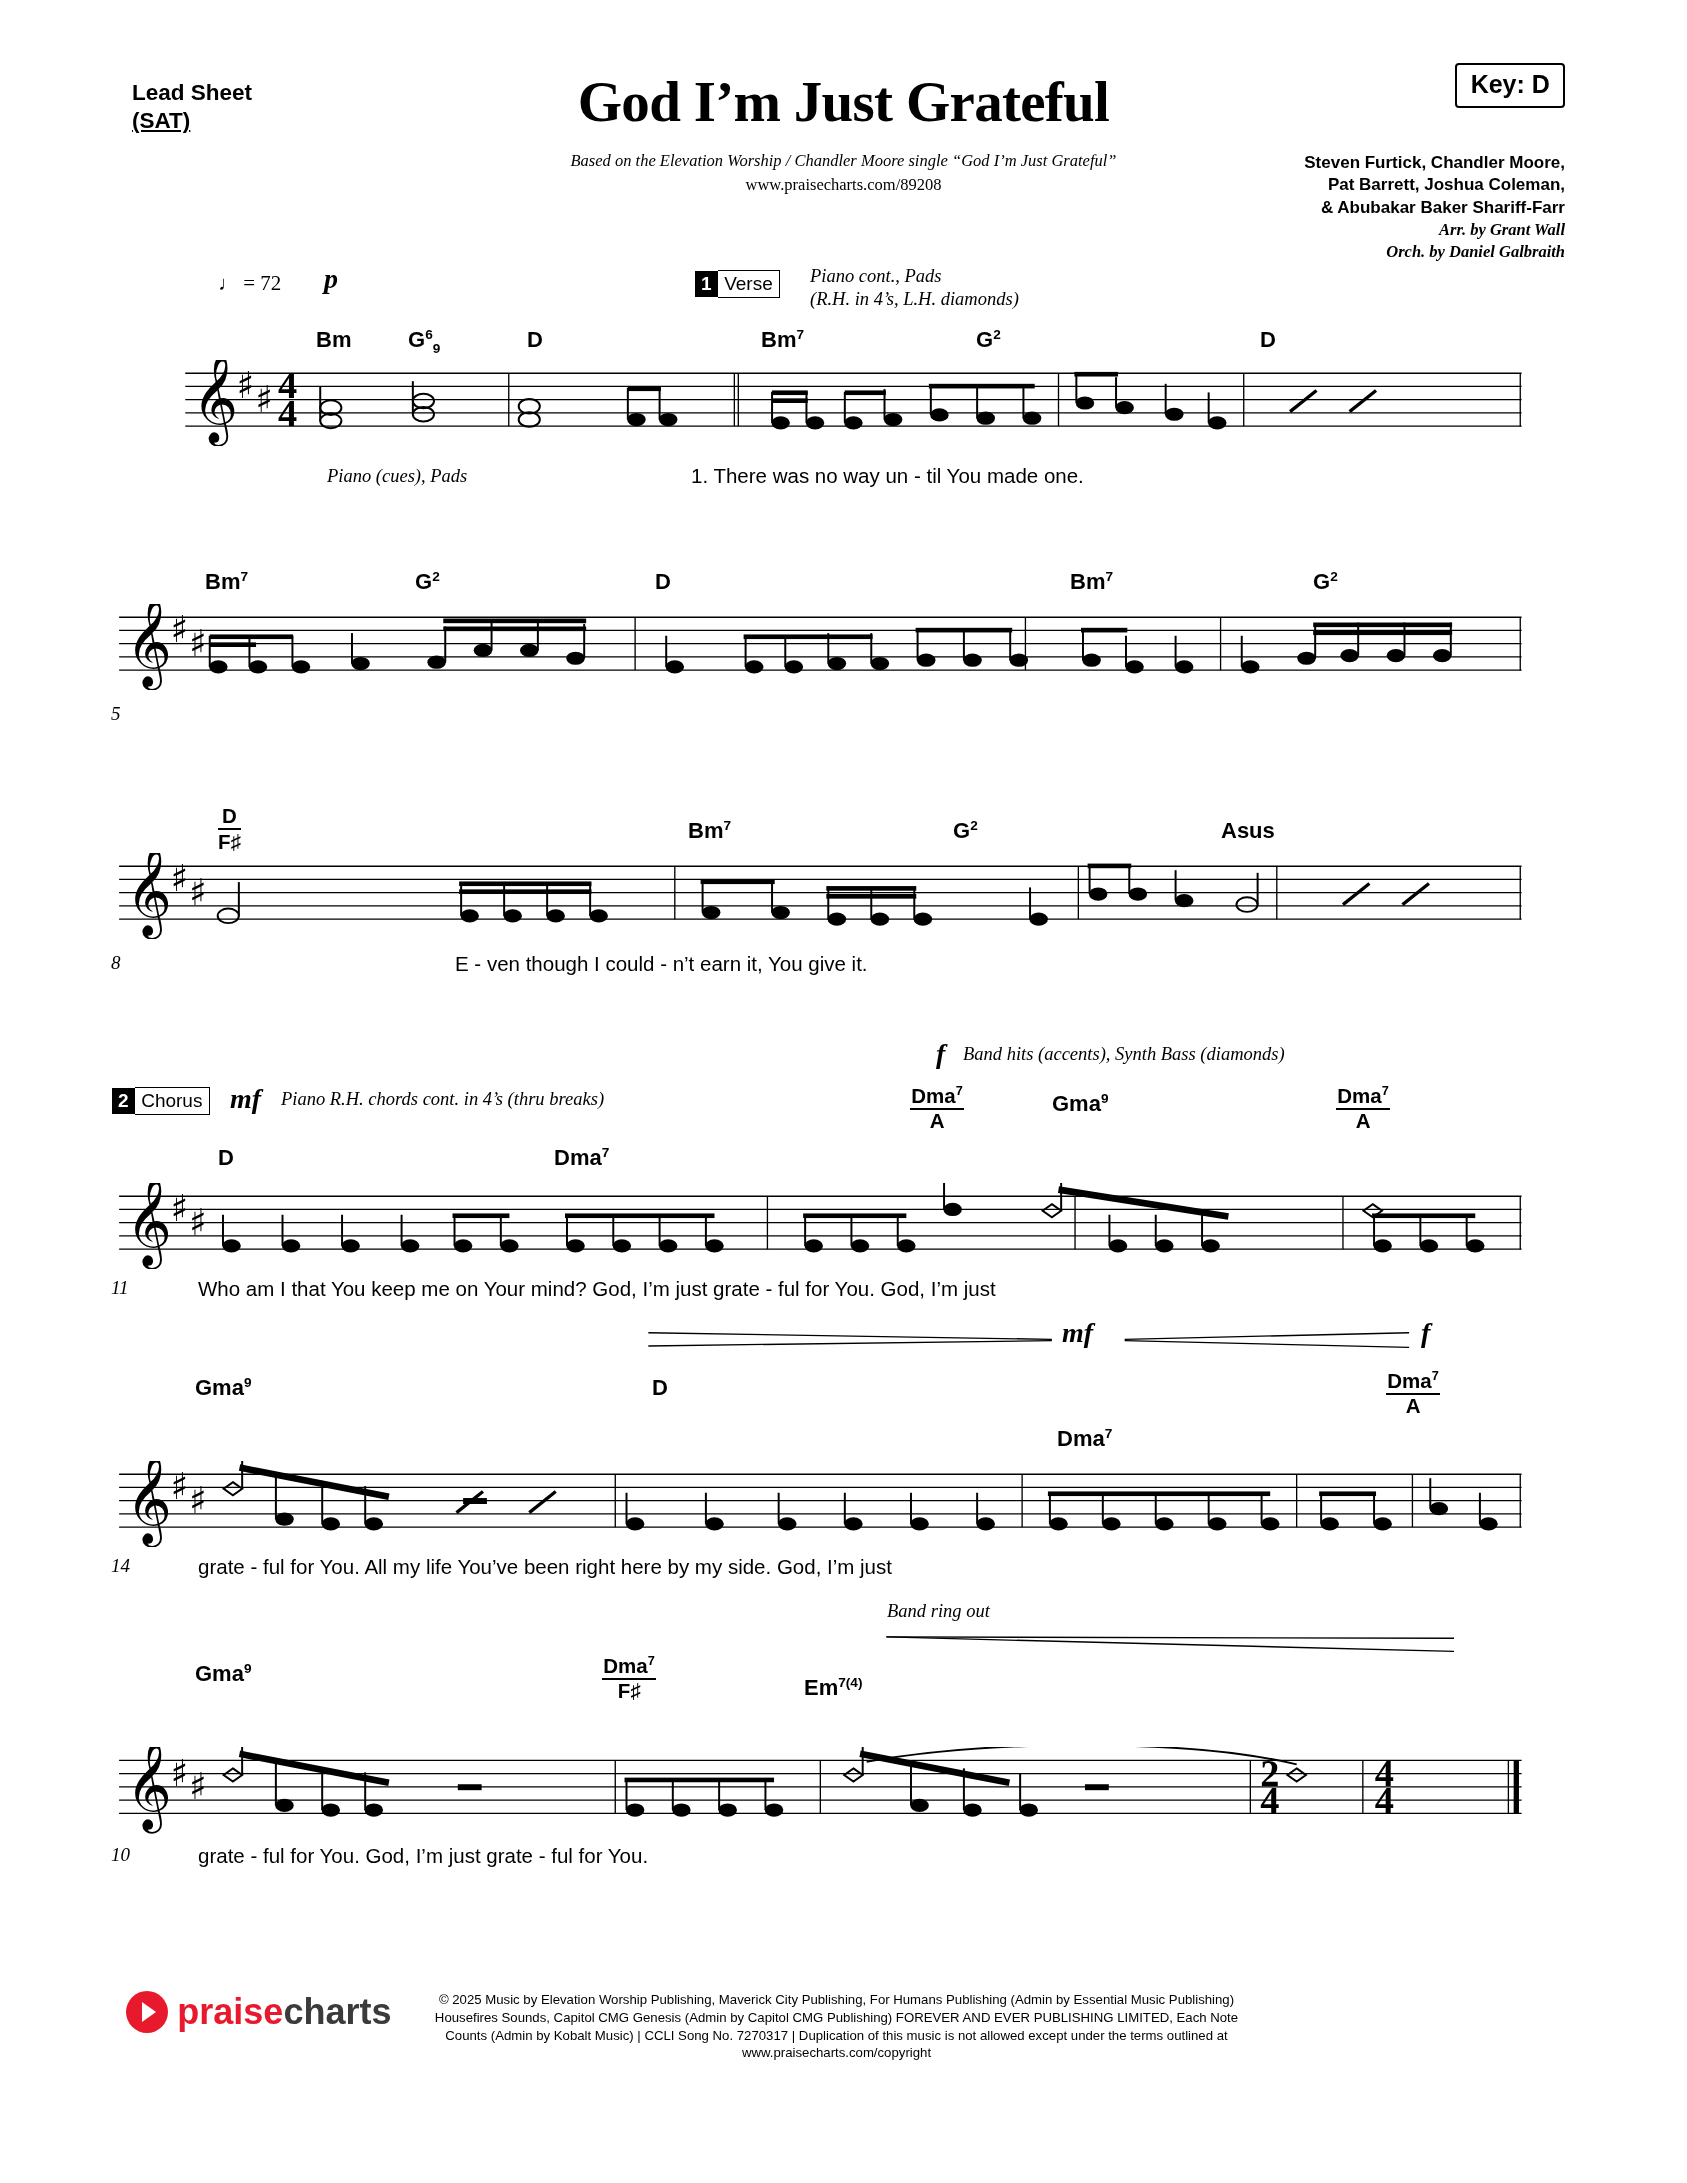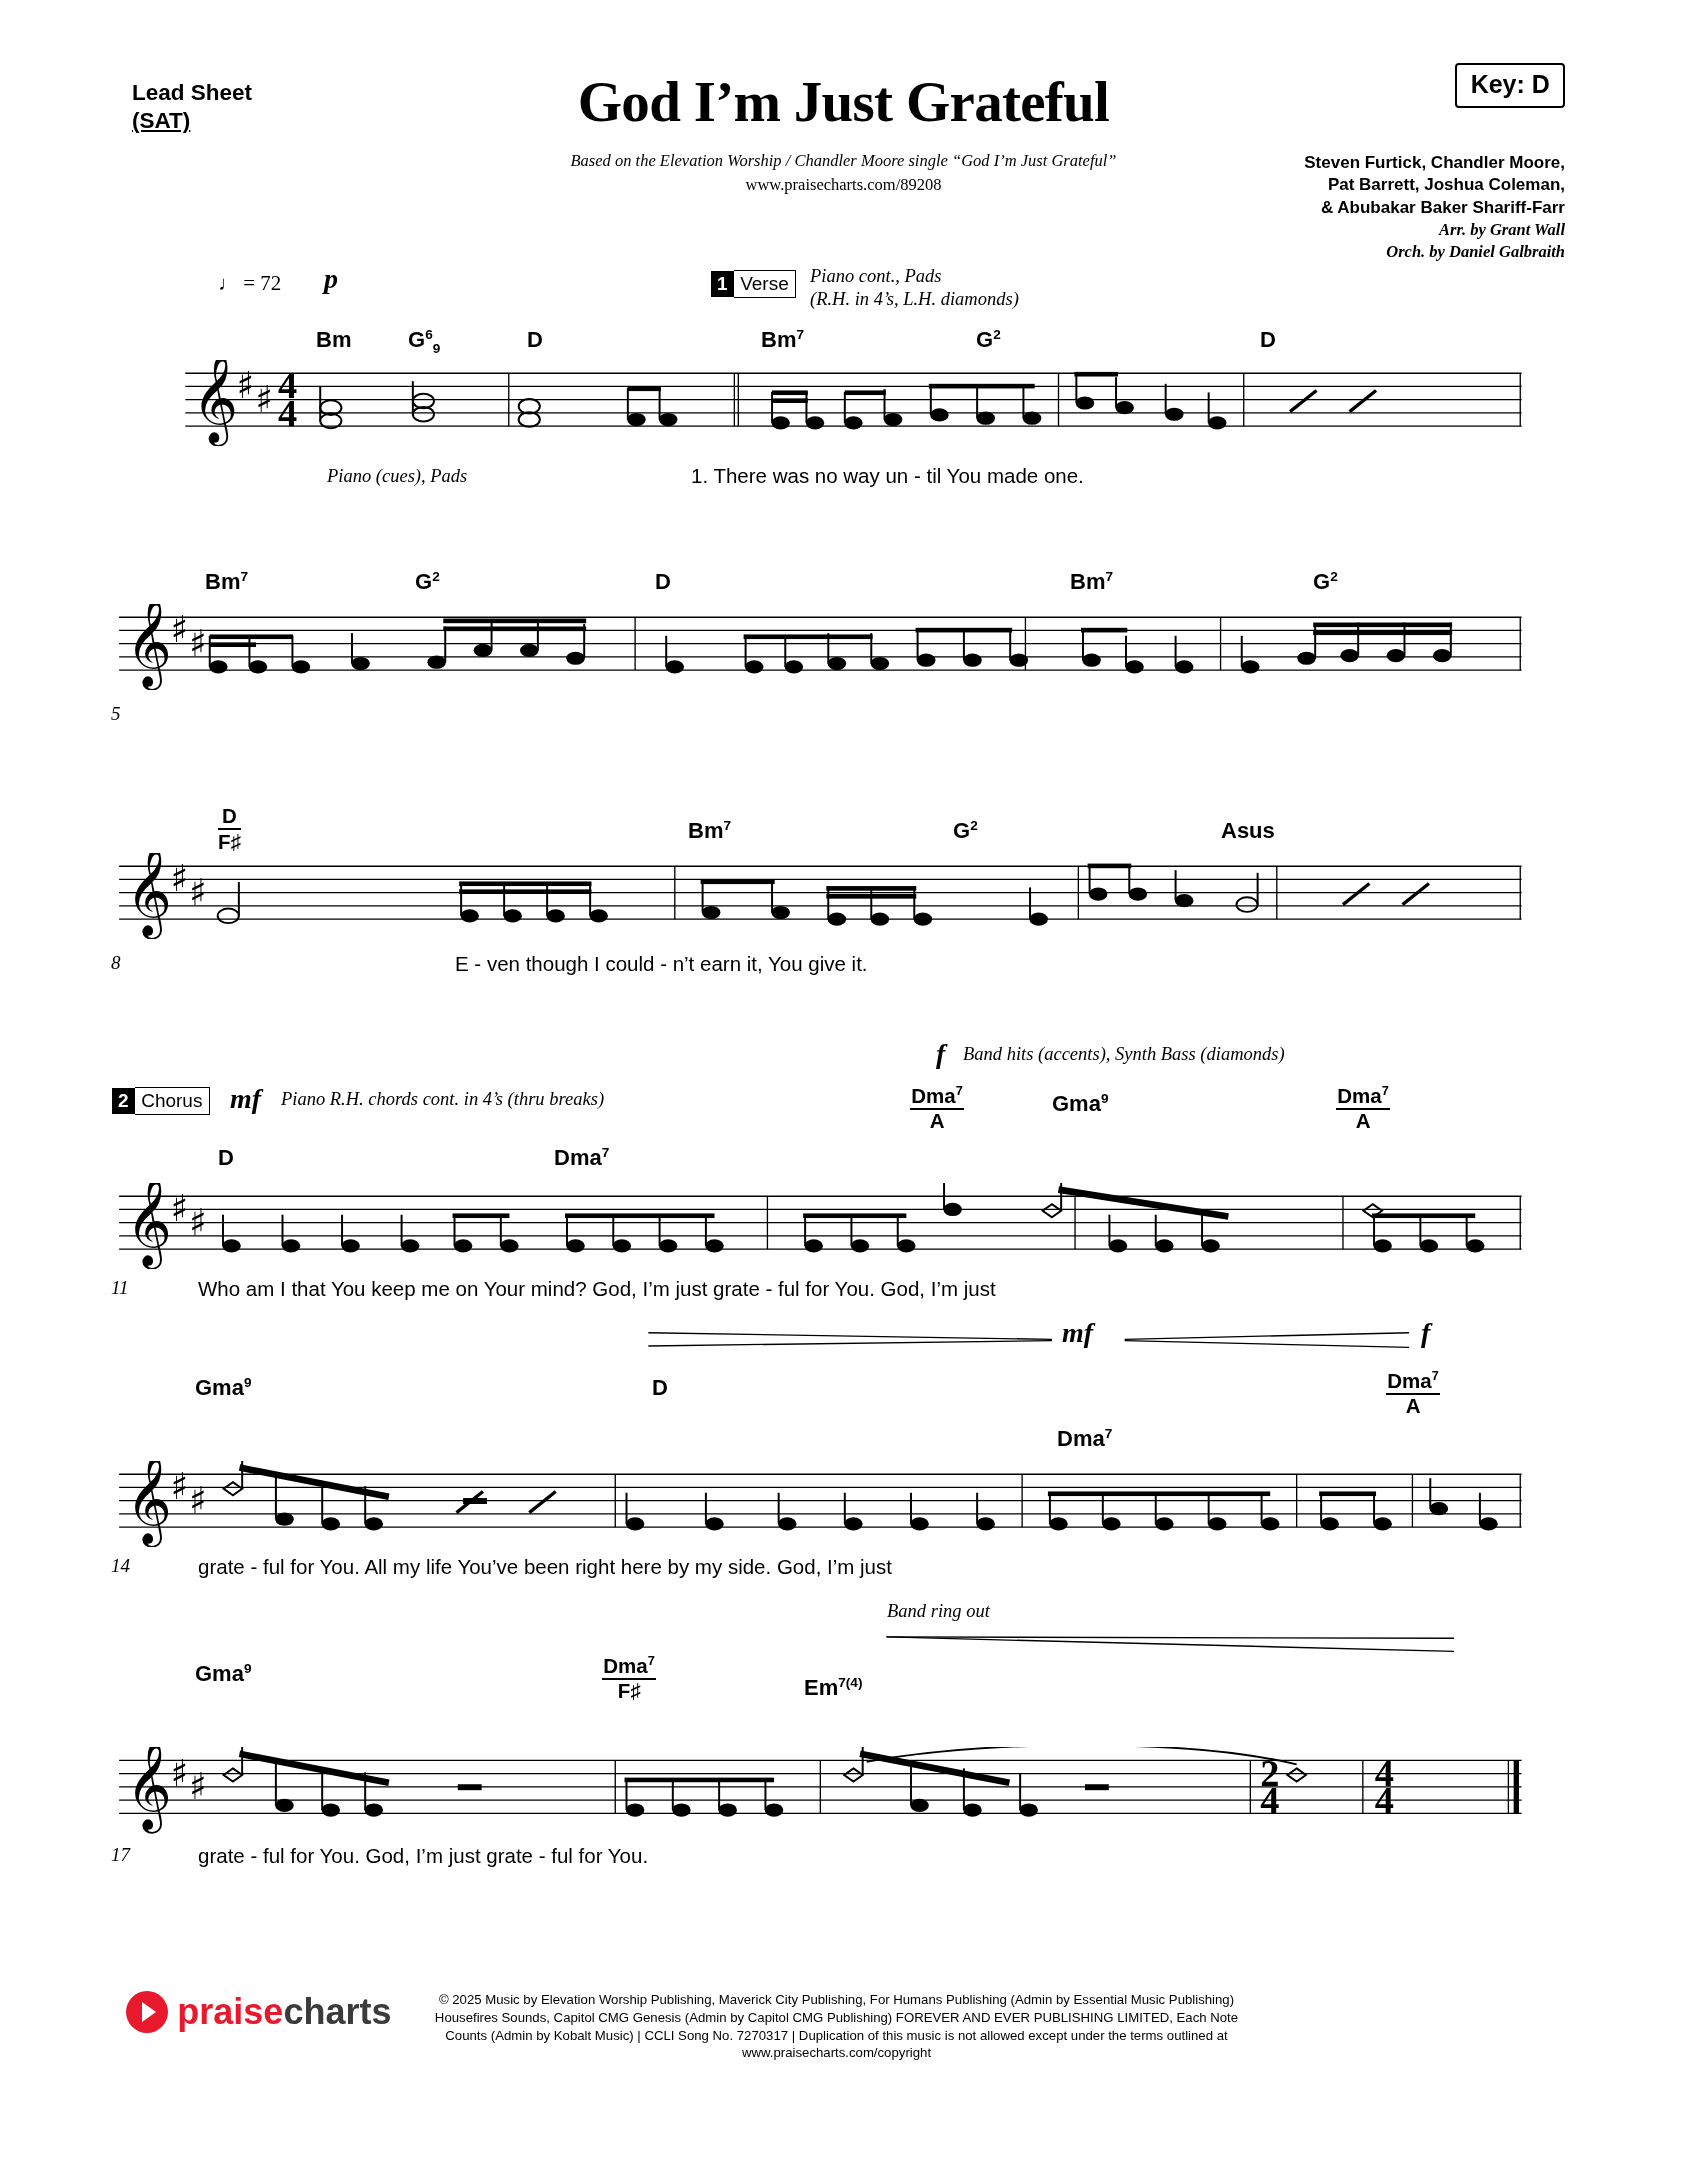--- a/index.html
+++ b/index.html
@@ -238,21 +238,21 @@
     <div class="arr">Orch. by Daniel Galbraith</div>
   </div>
 
   <div class="system" style="left:0px; top:251px; width:1687px; height:198px;">
 
     <div class="tempo" style="left:218px; top:20px;">
       <span style="font-size:20px;">♩</span> <span>= 72</span>
     </div>
     <div class="dyn" style="left:324px; top:12px;">p</div>
 
-    <div class="section-box" style="left:711px; top:18.5px;">
+    <div class="section-box" style="left:695px; top:18.5px;">
       <span class="num">1</span><span class="nm">Verse</span>
     </div>
     <div class="expr" style="left:810px; top:14.6px;">Piano cont., Pads</div>
     <div class="expr" style="left:810px; top:38px;">(R.H. in 4’s, L.H. diamonds)</div>
 
     <div class="chord" style="left:316px; top:76px;">Bm</div>
     <div class="chord" style="left:408px; top:76px;">G<sup>6</sup><sub>9</sub></div>
     <div class="chord" style="left:527px; top:76px;">D</div>
     <div class="chord" style="left:761px; top:76px;">Bm<sup>7</sup></div>
     <div class="chord" style="left:976px; top:76px;">G<sup>2</sup></div>
@@ -786,21 +786,21 @@
       <line x1="2060" y1="20" x2="2060" y2="100" stroke="#000" stroke-width="2"></line>
       <line x1="2280" y1="20" x2="2280" y2="100" stroke="#000" stroke-width="2"></line>
       <rect x="2288" y="20" width="8" height="80" fill="#000"></rect>
 
       <text x="1905" y="58" font-size="58" font-weight="bold" font-family="Liberation Serif, serif">2</text>
       <text x="1905" y="100" font-size="58" font-weight="bold" font-family="Liberation Serif, serif">4</text>
       <text x="2078" y="58" font-size="58" font-weight="bold" font-family="Liberation Serif, serif">4</text>
       <text x="2078" y="100" font-size="58" font-weight="bold" font-family="Liberation Serif, serif">4</text>
     </svg>
 
-    <div class="measure-num" style="left:111px; top:243px;">17</div>
+    <div class="measure-num" style="left:111px; top:243px;">10</div>
     <div class="lyric" style="left:198px; top:243px;">grate - ful   for   You.      God, I’m just    grate - ful    for    You.</div>
   </div>
 
   <div class="footer-logo">
     <span class="mark"></span>
     <span class="word"><span class="red">praise</span><span class="dark">charts</span></span>
   </div>
 
   <div class="copyright">© 2025 Music by Elevation Worship Publishing,  Maverick City Publishing, For Humans Publishing (Admin by Essential Music Publishing) Housefires Sounds, Capitol CMG Genesis (Admin by Capitol CMG Publishing) FOREVER AND EVER PUBLISHING LIMITED,  Each Note Counts (Admin by Kobalt Music) | CCLI Song No. 7270317 | Duplication of this music is not allowed except under the terms outlined at www.praisecharts.com/copyright</div>
 

